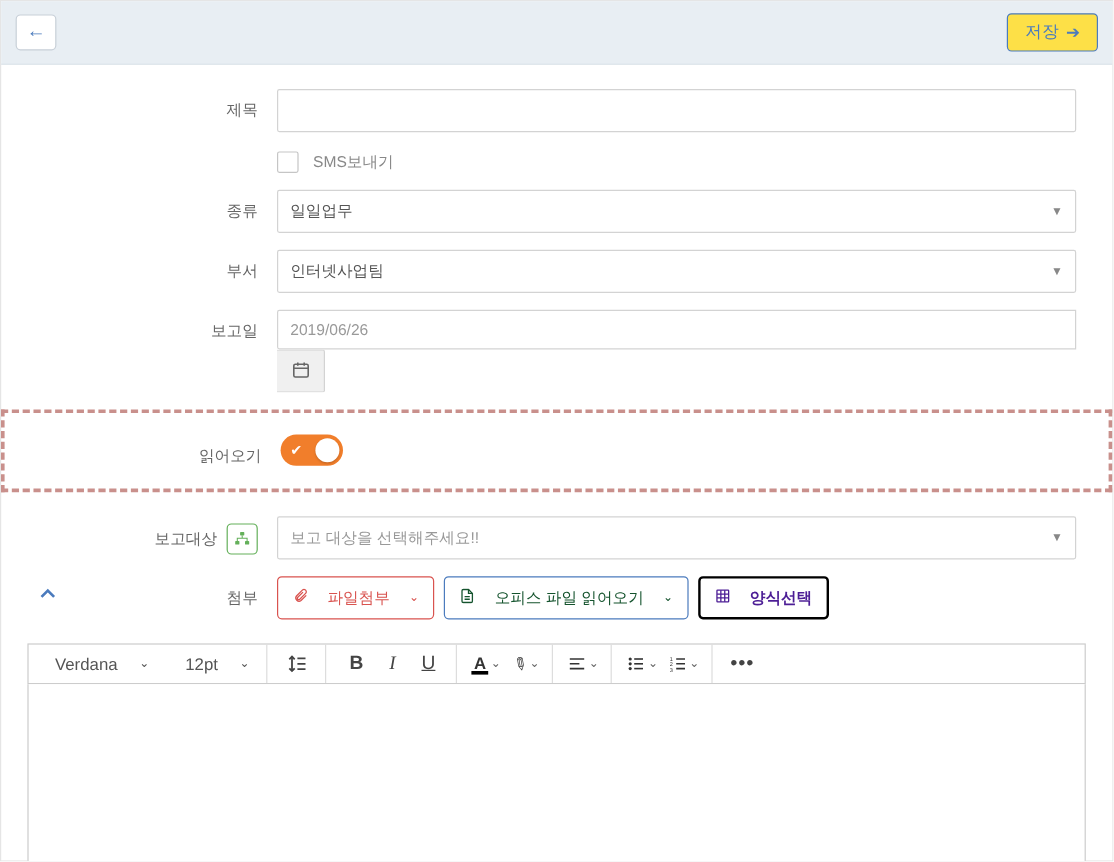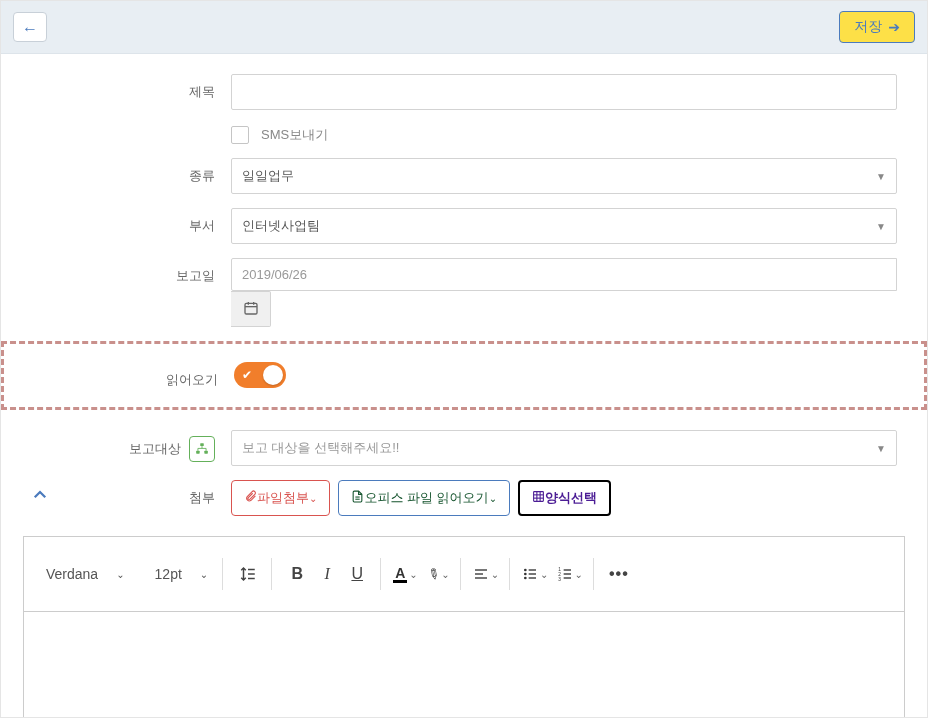--- a/index.html
+++ b/index.html
@@ -230,32 +230,32 @@
       display: flex;
       gap: 8px;
     }
     .btn-attach {
       border-radius: 4px;
       padding: 7px 12px;
       background: #fff;
       cursor: pointer;
       display: flex;
       align-items: center;
-      gap: 0;
+      gap: 16px;
       font-size: 13px;
     }
     .btn-attach.danger { border: 1px solid #d9534f; color: #d9534f; }
     .btn-attach.primary { border: 1px solid #4b7bbd; color: #14532d; }
     .btn-attach.success { border: 2px solid #000000; color: #4c1d95; font-weight: bold; }
     .dropdown-caret {
       font-size: 10px;
     }
     .editor-toolbar {
       border: 1px solid #ccc;
-      padding: 21px 8px;
+      padding: 0 8px;
       display: flex;
       align-items: center;
       gap: 2px;
       margin: 0 -8px;
       flex-wrap: wrap;
     }
     .editor-group {
       display: flex;
       align-items: center;
       padding: 0 8px;

